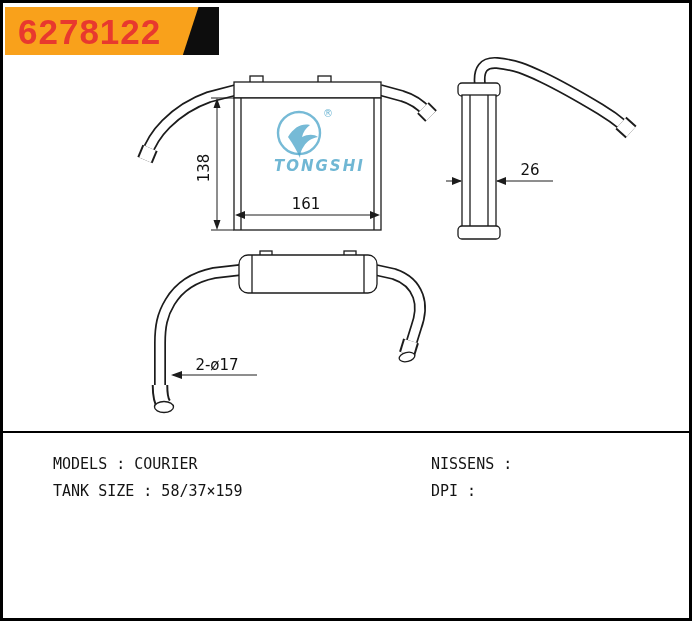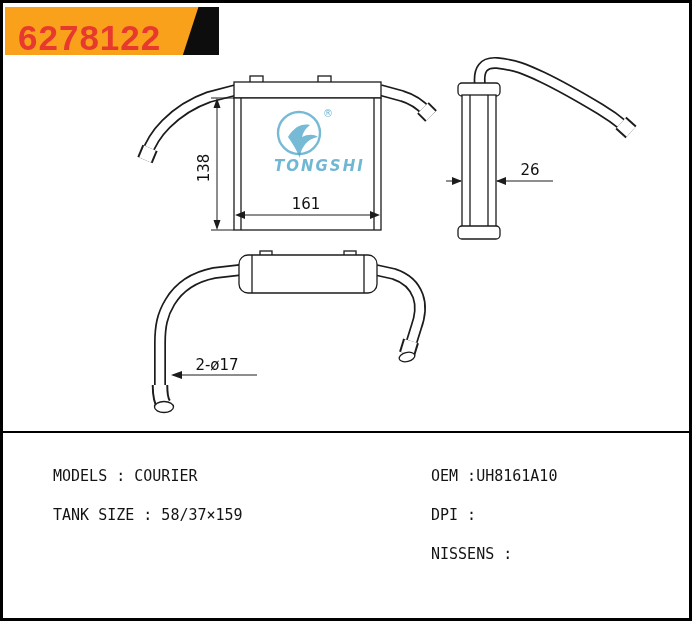--- a/index.html
+++ b/index.html
@@ -4,21 +4,21 @@
 <style>
   * { margin:0; padding:0; box-sizing:border-box; }
   html,body { background:#ffffff; font-family:"DejaVu Sans", sans-serif; }
   .page {
     position:relative; width:692px; height:621px;
     background:#fff; border:3px solid #000; overflow:hidden;
   }
   
   .badge {
     position:absolute; left:2px; top:4px; width:214px; height:48px;
-    background:#F9A11B; display:flex; align-items:flex-end; overflow:hidden;
+    background:#F9A11B; display:flex; align-items:center; overflow:hidden;
   }
   .badge .num {
     color:#E8392E; font-family:"Liberation Sans", sans-serif; font-weight:bold;
     font-size:35px; padding-left:13px; letter-spacing:1px; line-height:1;
   }
   .badge .slant {
     position:absolute; right:-9px; top:-4px; width:38px; height:60px;
     background:#0d0d0d; transform:skewX(-18deg);
   }
   
@@ -41,21 +41,21 @@
   .wm-reg { font-family:"DejaVu Sans", sans-serif; font-size:10px; fill:rgba(72,163,200,0.78); }
   
   .specs {
     position:absolute; left:0; top:428px; width:100%;
     border-top:2px solid #000;
     padding:18px 28px 0 50px;
     display:flex; justify-content:space-between;
   }
   .spec-line {
     font-family:"DejaVu Sans Mono","Liberation Mono",monospace;
-    font-size:15px; line-height:27px; white-space:pre; color:#141414;margin-top:12px;
+    font-size:15px; line-height:27px; white-space:pre; color:#141414;
   }
   .specs .col.right { width:230px; }
 </style>
 </head>
 <body>
 
 <div class="page">
 
   <div class="badge">
     <span class="num">6278122</span>
@@ -159,19 +159,18 @@
       <text class="dimtxt" x="214" y="367" text-anchor="middle">2-ø17</text>
     </g>
   </svg>
 
   <div class="specs">
     <div class="col left">
       <div class="spec-line">MODELS : COURIER</div>
       <div class="spec-line">TANK SIZE : 58/37×159</div>
     </div>
     <div class="col right">
-      <div class="spec-line">OEM :UH8161A10</div>
+      <div class="spec-line">NISSENS :</div>
       <div class="spec-line">DPI :</div>
-      <div class="spec-line">NISSENS :</div>
     </div>
   </div>
 
 </div>
 
 </body></html>

